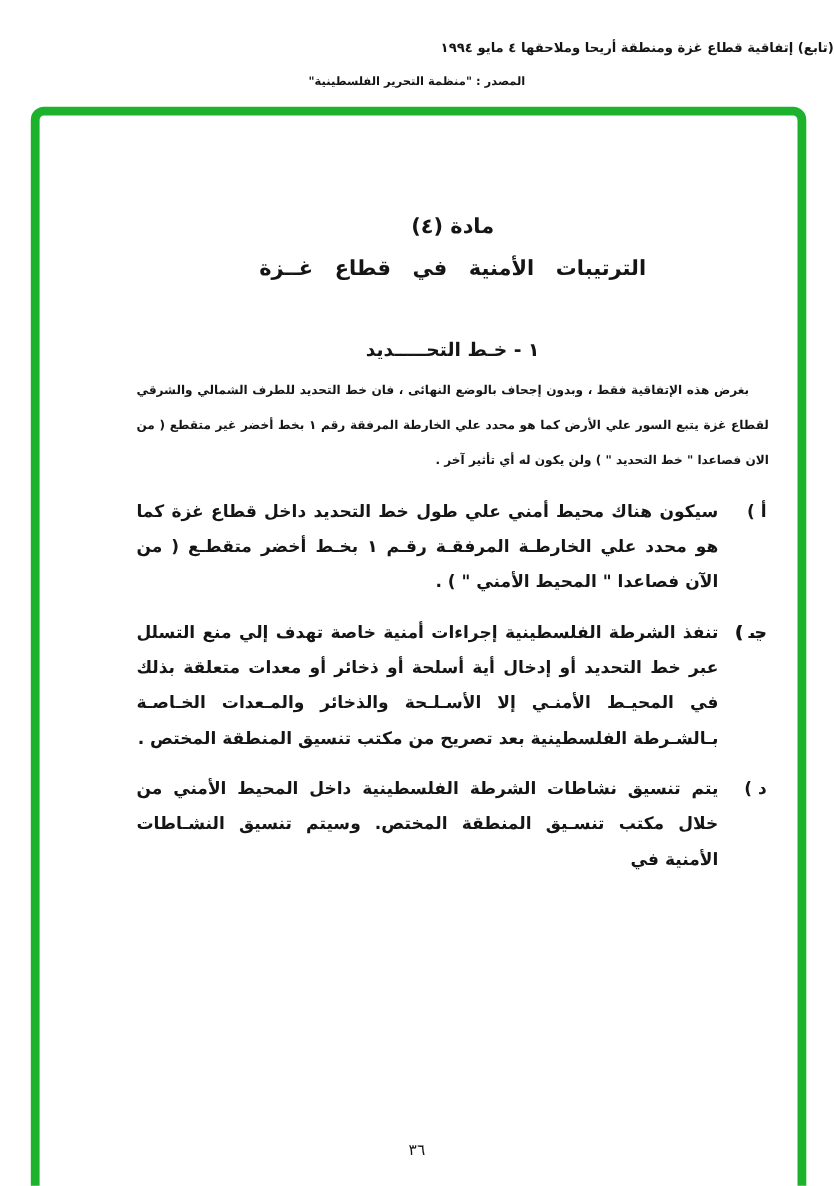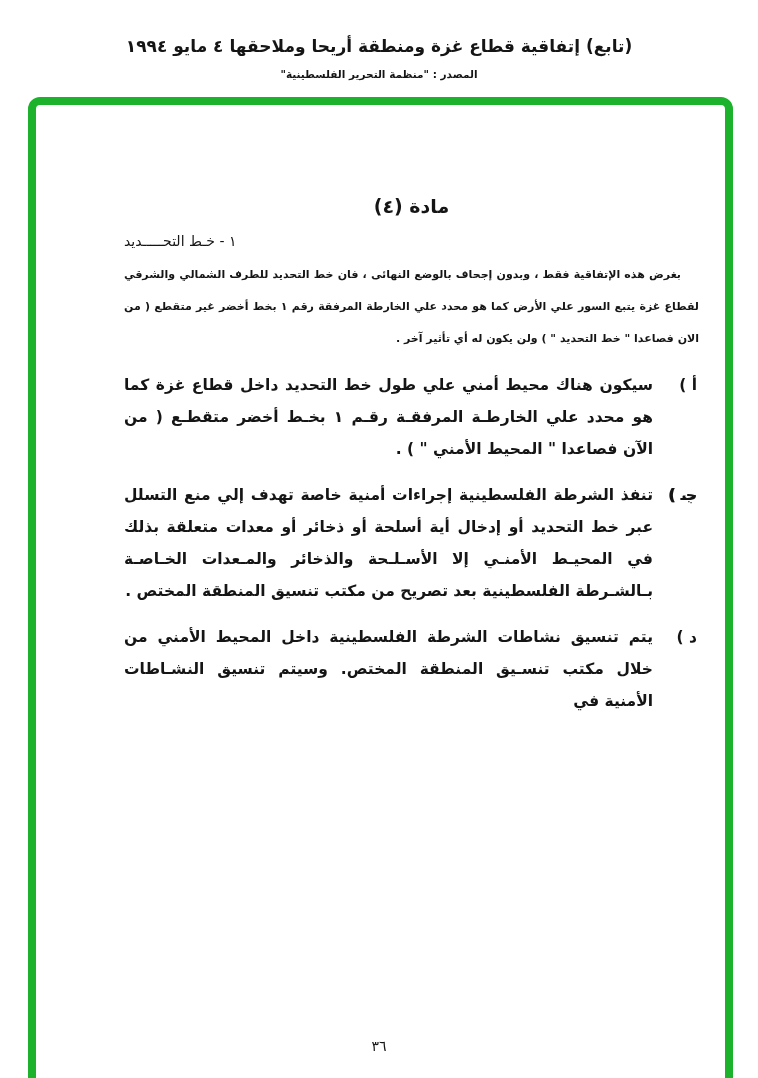--- a/index.html
+++ b/index.html
@@ -6,22 +6,22 @@
   body {
     width: 758px; height: 1078px;
     position: relative;
     background: var(--page-bg, #ffffff);
     color: var(--text-black, #151515);
     font-family: "DejaVu Sans", sans-serif;
     overflow: hidden;
   }
   .hdr-title {
     position: absolute; top: 36px; left: 0; width: 100%;
-    text-align: center; direction: rtl;
-    font-weight: bold; font-size: 17px; letter-spacing: 0.2px;
+    direction: rtl;
+    font-weight: bold; font-size: 12px; letter-spacing: 0.2px;
   }
   .hdr-source {
     position: absolute; top: 68px; left: 0; width: 100%;
     text-align: center; direction: rtl;
     font-weight: bold; font-size: 10.5px;
   }
   .green-frame {
     position: absolute; top: 97px; left: 28px;
     width: 705px; height: 1071px; box-sizing: border-box;
     border: 8px solid var(--border-green, #1cb22b);
@@ -32,22 +32,22 @@
   .article-heading {
     text-align: center; font-weight: bold; font-size: 19px;
     margin: 0 0 16px 0;
   }
   .article-subtitle {
     text-align: center; font-weight: bold; font-size: 19px;
     word-spacing: 13px;
     margin: 0 0 54px 0;
   }
   .sec-heading {
-    font-weight: normal; font-size: 14px;
-    text-align: left;
+    font-weight: bold; font-size: 17px;
+    text-align: center;
     margin: 0 0 10px 0;
   }
   .para {
     font-weight: bold; font-size: 11px; line-height: 32px;
     text-align: justify;
     margin: 0 0 14px 0;
   }
   .first-indent { text-indent: 18px; }
   .item {
     position: relative;
@@ -64,20 +64,21 @@
   }
 </style>
 </head>
 <body>
 
 <div class="hdr-title">(تابع) إتفاقية قطاع غزة ومنطقة أريحا وملاحقها ٤ مايو ١٩٩٤</div>
 <div class="hdr-source">المصدر :  "منظمة التحرير الفلسطينية"</div>
 
 <div class="green-frame">
   <div class="article-heading">مادة (٤)</div>
+  <div class="article-subtitle">الترتيبات الأمنية في قطاع غــزة</div>
 
   <div class="sec-heading">١ - خـط التحـــــديد</div>
   <p class="para first-indent">بغرض هذه الإتفاقية فقط ،  وبدون إجحاف بالوضع النهائى ،  فان خط التحديد للطرف الشمالي والشرقي لقطاع غزة يتبع السور علي الأرض كما هو محدد علي الخارطة المرفقة رقم ١ بخط أخضر غير متقطع ( من الان فصاعدا " خط التحديد " ) ولن يكون له أي تأثير آخر .</p>
 
 
   <div class="item">
     <span class="marker">أ )</span>
     <span>سيكون هناك محيط أمني علي طول خط التحديد داخل قطاع غزة كما هو محدد علي الخارطـة المرفقـة رقـم  ١  بخـط أخضر متقطـع ( من الآن فصاعدا " المحيط الأمني " ) .</span>
   </div>
 

